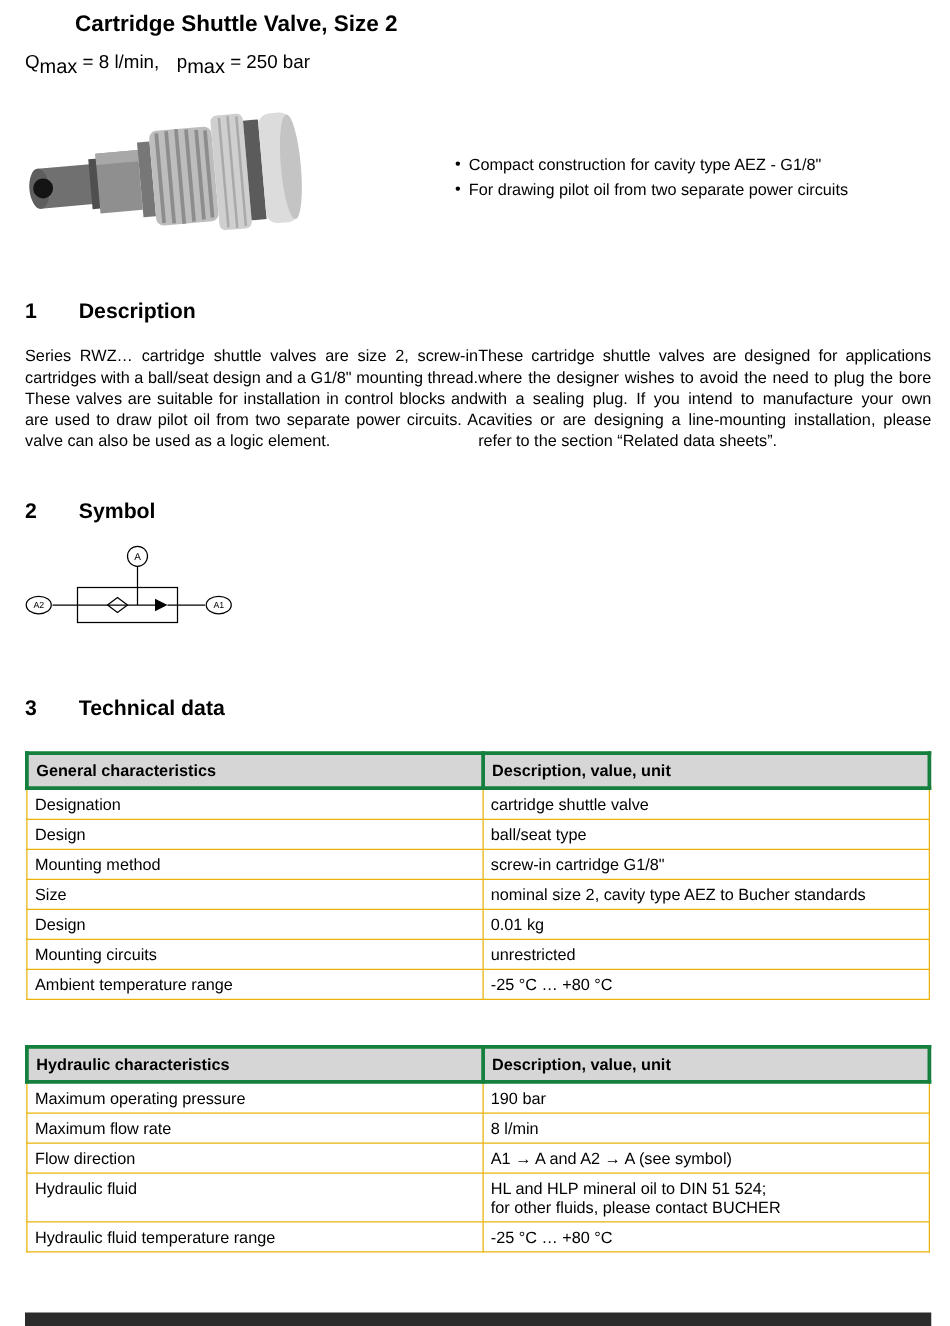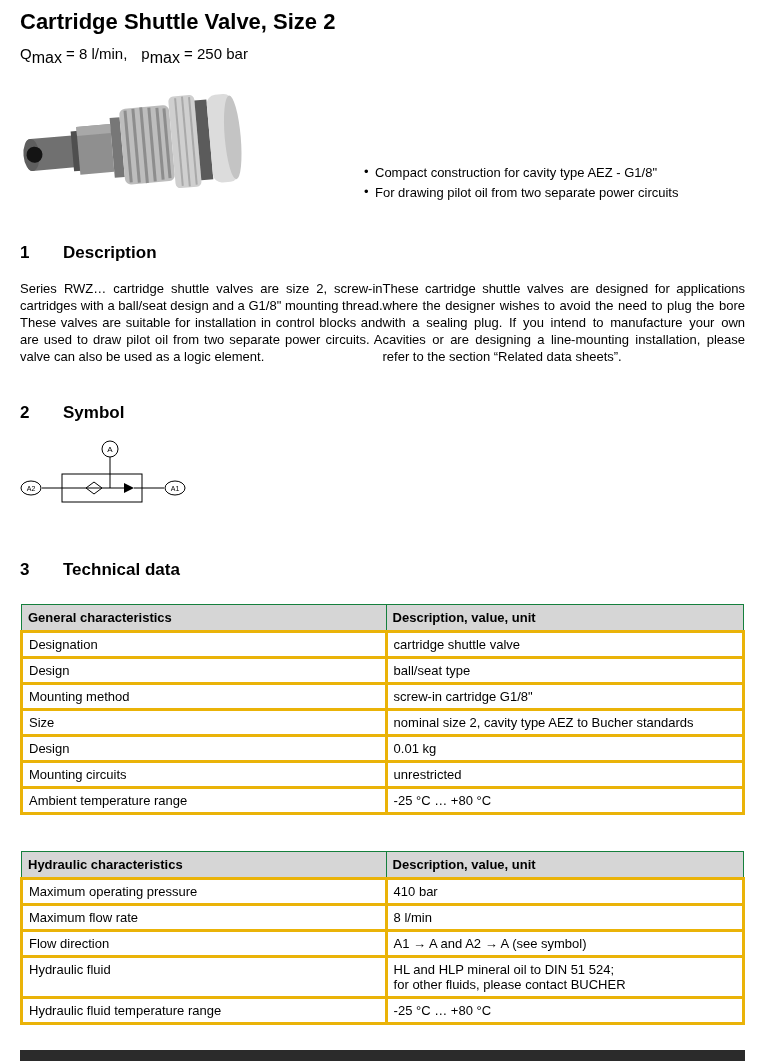--- a/index.html
+++ b/index.html
@@ -1,42 +1,42 @@
 <!DOCTYPE html>
 <html><head>
 <meta charset="utf-8">
 <style>
   * { margin:0; padding:0; box-sizing:border-box; }
   html,body { background:#ffffff; }
   body { font-family:"Liberation Sans", sans-serif; color:#000; }
   .doc { position:relative; width:760px; height:1061px; background:#fff; padding:10px 15px 0 20px; overflow:hidden; }
-  .title { font-size:22px; font-weight:bold; line-height:1.1; }
+  .title { font-size:18px; font-weight:bold; line-height:1.1;margin-left:40px; }
   .spec { margin-top:11px; font-size:15px; }
   .spec sub { font-size:16px; }
   .spec-gap { display:inline-block; width:14px; }
   .line { font-size:15px; line-height:18px; }
-  .hero { display:flex; align-items:flex-end; margin-top:12px; }
+  .hero { display:flex; align-items:center; margin-top:12px; }
   .product-photo { width:240px; height:126px; flex:0 0 auto; }
   .features { list-style:none; margin-left:auto; width:382px; margin-top:12px; font-size:13px; line-height:16px; }
   .features li { position:relative; padding-left:12px; margin-bottom:4px; }
   .features li::before { content:"•"; position:absolute; left:1px; top:-1px; }
   .section-heading { display:flex; font-size:17px; font-weight:bold; margin-top:38px; }
   .sec-num { width:43px; flex:0 0 auto; }
   .two-col { display:flex; margin-top:17px; }
   .col { flex:1; font-size:13px; line-height:17px; text-align:justify; }
   .symbol-wrap { margin-top:15px; }
   .sym-stroke { stroke:#000; stroke-width:1; fill:none; }
   .sym-fill { fill:#000; stroke:none; }
   .sym-text { font-size:8px; fill:#000; text-anchor:middle; font-family:"Liberation Sans", sans-serif; }
   .sym-text-sm { font-size:7px; fill:#000; text-anchor:middle; font-family:"Liberation Sans", sans-serif; }
   .data-table { width:100%; border-collapse:collapse; font-size:13px; table-layout:fixed; }
   .table-1 { margin-top:24px; }
   .table-2 { margin-top:36px; }
-  .data-table th { background:#d6d6d6; text-align:left; font-weight:bold; border:1px solid #15803d; padding:5px 6px; }
-  .data-table td { border:3px solid #eab308; padding:4px 6px; vertical-align:top; white-space:pre-line; }
+  .data-table th { background:#d6d6d6; text-align:left; font-weight:bold; border:3px solid #15803d; padding:5px 6px; }
+  .data-table td { border:1px solid #eab308; padding:4px 6px; vertical-align:top; white-space:pre-line; }
   .data-table th:first-child, .data-table td:first-child { width:50.5%; }
   .cutoff-bar { position:absolute; left:20px; right:15px; bottom:0; height:11px; background:#2b2b2b; }
 </style>
 </head>
 <body>
 
 <div class="doc">
 
   <h1 class="title">Cartridge Shuttle Valve, Size 2</h1>
 
@@ -159,21 +159,21 @@
   <table class="data-table table-2" data-table="technical.hydraulic_table.rows">
     <thead>
       <tr>
         <th>Hydraulic characteristics</th>
         <th>Description, value, unit</th>
       </tr>
     </thead>
     <tbody>
         <tr>
           <td>Maximum operating pressure</td>
-          <td>410 bar</td>
+          <td>190 bar</td>
         </tr>
         <tr>
           <td>Maximum flow rate</td>
           <td>8 l/min</td>
         </tr>
         <tr>
           <td>Flow direction</td>
           <td>A1 → A and A2 → A (see symbol)</td>
         </tr>
         <tr>

